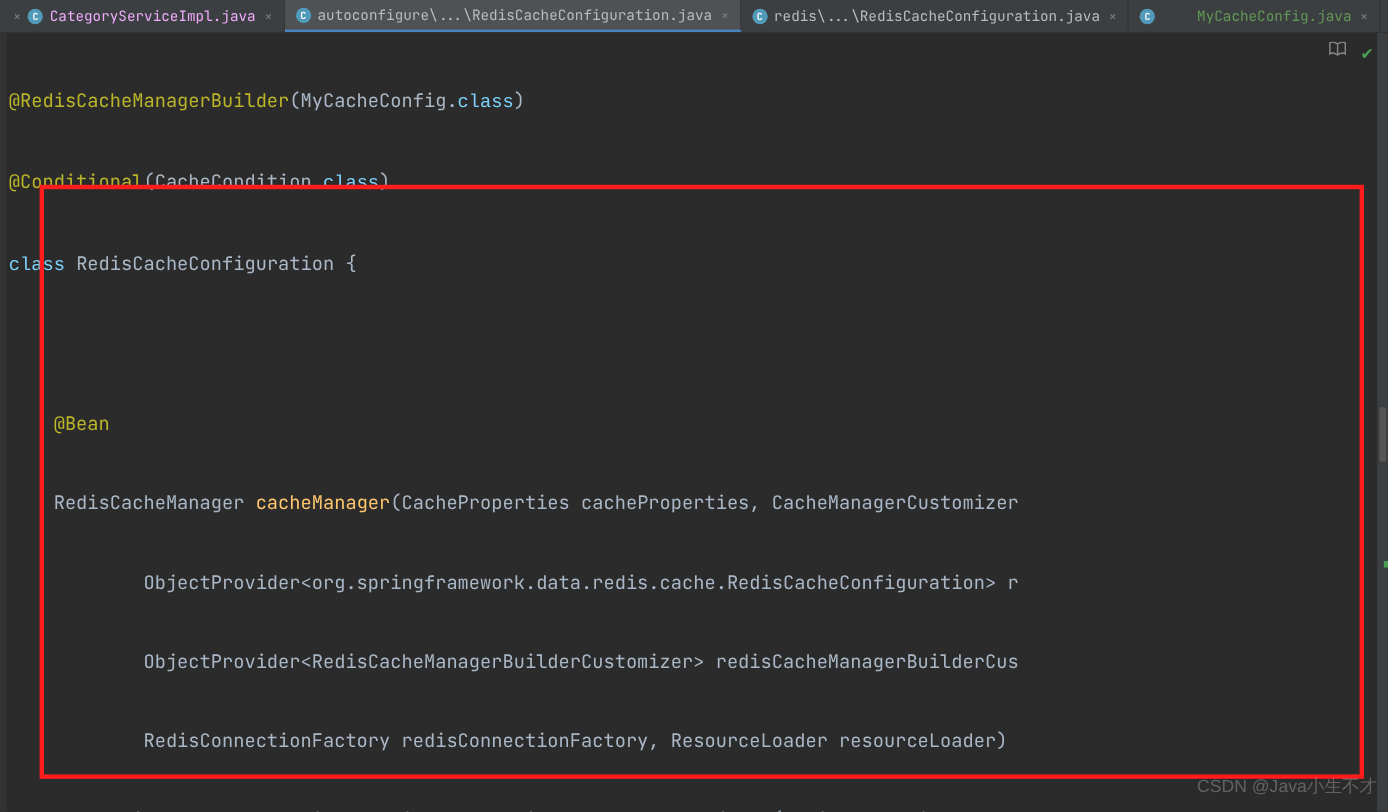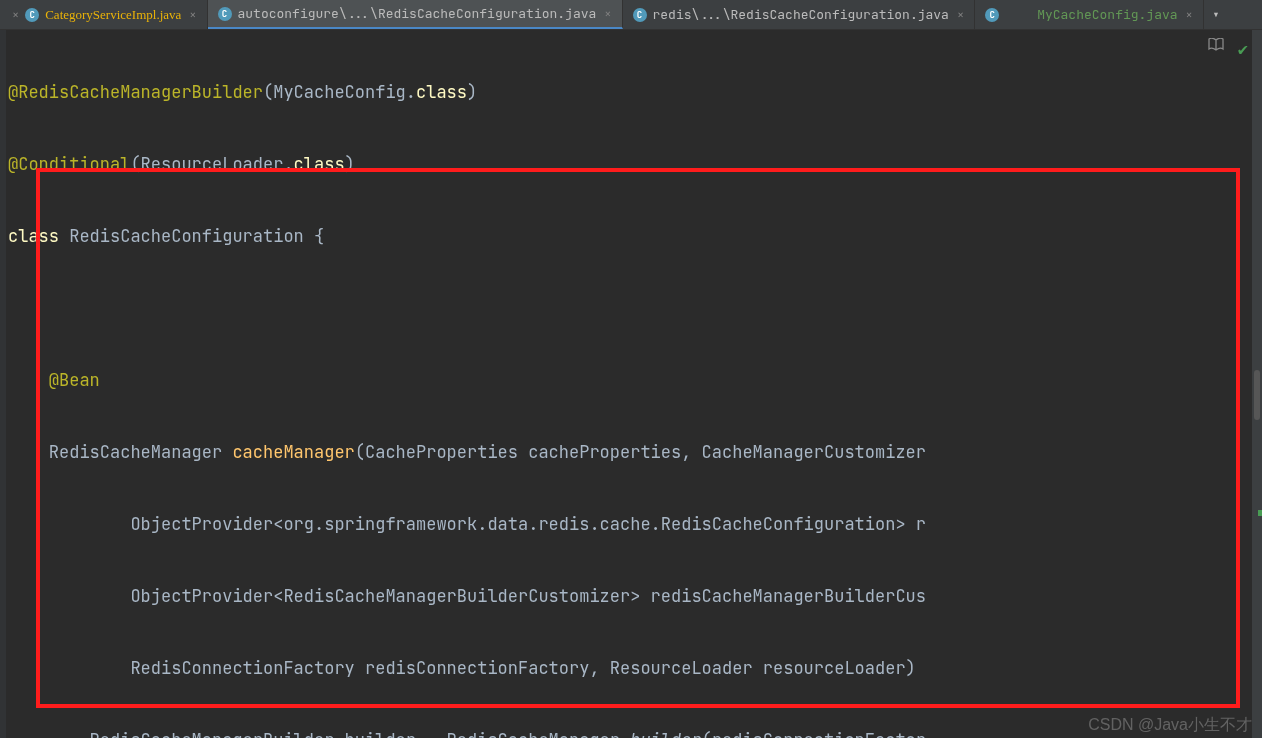--- a/index.html
+++ b/index.html
@@ -60,47 +60,47 @@
   }
   .line { white-space: pre; }
   .gutter-col {
     position: absolute;
     left: 0;
     top: 30px;
     bottom: 0;
     width: 6px;
     background: #313335;
   }
-  .kw { color: #fef9c3; }
+  .kw { color: #7dd3fc; font-family: Liberation Mono, monospace; }
   .ann { color: #bbb529; }
   .cls { color: #a9b7c6; margin-top: 16px; }
   .mdef { color: #ffc66d; }
   .italic { font-style: italic; color:#a9b7c6;}
   .p { color: #a9b7c6; }
   .red-box {
     position: absolute;
     border: 4px solid #ff1c1c;
     left: 36px; top: 168px;
     width: 1204px; height: 540px;
     pointer-events: none;
   }
   .error-stripe {
     position: absolute;
     right: 0; top: 30px; bottom: 0;
     width: 10px;
     background: #3c3f41;
   }
   .watermark {
     position: absolute;
-    right: 10px; bottom: 2px;
+    right: 10px; bottom: 12px;
     color: rgba(200,200,200,0.35);
     font-size: 16px;
     font-family: sans-serif;
   }
-  .tab-name.orange { color: #eab308; font-family: Liberation Serif, serif; }
+  .tab-name.orange { color: #f0abfc; }
   .tab-name.green { color: #629755; margin-left: 32px; }
   .scrollbar-thumb {
     position:absolute; right:2px; top:340px; width:6px; height:50px;
     background: #565656; border-radius:3px;
   }
   .green-mark { position:absolute; right:0; width:4px; height:6px; background:#499c54;}
 </style>
 </head>
 <body>
 
@@ -135,21 +135,21 @@
   <span style="font-size:13px;">
     <svg width="16" height="13" viewBox="0 0 16 13">
         <path d="M1 1 Q4 -1 8 2 Q12 -1 15 1 L15 11 Q12 9 8 12 Q4 9 1 11 Z M8 2 L8 12" fill="none" stroke="#888" stroke-width="1.3"></path>
       </svg>
   </span>
   <span class="check">✔</span>
 </div>
 
 <div class="editor">
 <div class="line"><span class="ann">@RedisCacheManagerBuilder</span><span class="p">(MyCacheConfig.</span><span class="kw">class</span><span class="p">)</span></div>
-<div class="line"><span class="ann">@Conditional</span><span class="p">(ResourceLoader.</span><span class="kw">class</span><span class="p">)</span></div>
+<div class="line"><span class="ann">@Conditional</span><span class="p">(CacheCondition.</span><span class="kw">class</span><span class="p">)</span></div>
 <div class="line"><span class="kw">class </span><span class="cls">RedisCacheConfiguration {</span></div>
 <div class="line"><span></span> </div>
 <div class="line"><span class="ann">    @Bean</span></div>
 <div class="line"><span class="p">    RedisCacheManager </span><span class="mdef">cacheManager</span><span class="p">(CacheProperties cacheProperties, CacheManagerCustomizer</span></div>
 <div class="line"><span class="p">            ObjectProvider&lt;org.springframework.data.redis.cache.RedisCacheConfiguration&gt; r</span></div>
 <div class="line"><span class="p">            ObjectProvider&lt;RedisCacheManagerBuilderCustomizer&gt; redisCacheManagerBuilderCus</span></div>
 <div class="line"><span class="p">            RedisConnectionFactory redisConnectionFactory, ResourceLoader resourceLoader) </span></div>
 <div class="line"><span class="p">        RedisCacheManagerBuilder builder = RedisCacheManager.</span><span class="italic">builder</span><span class="p">(redisConnectionFactor</span></div>
 
 

